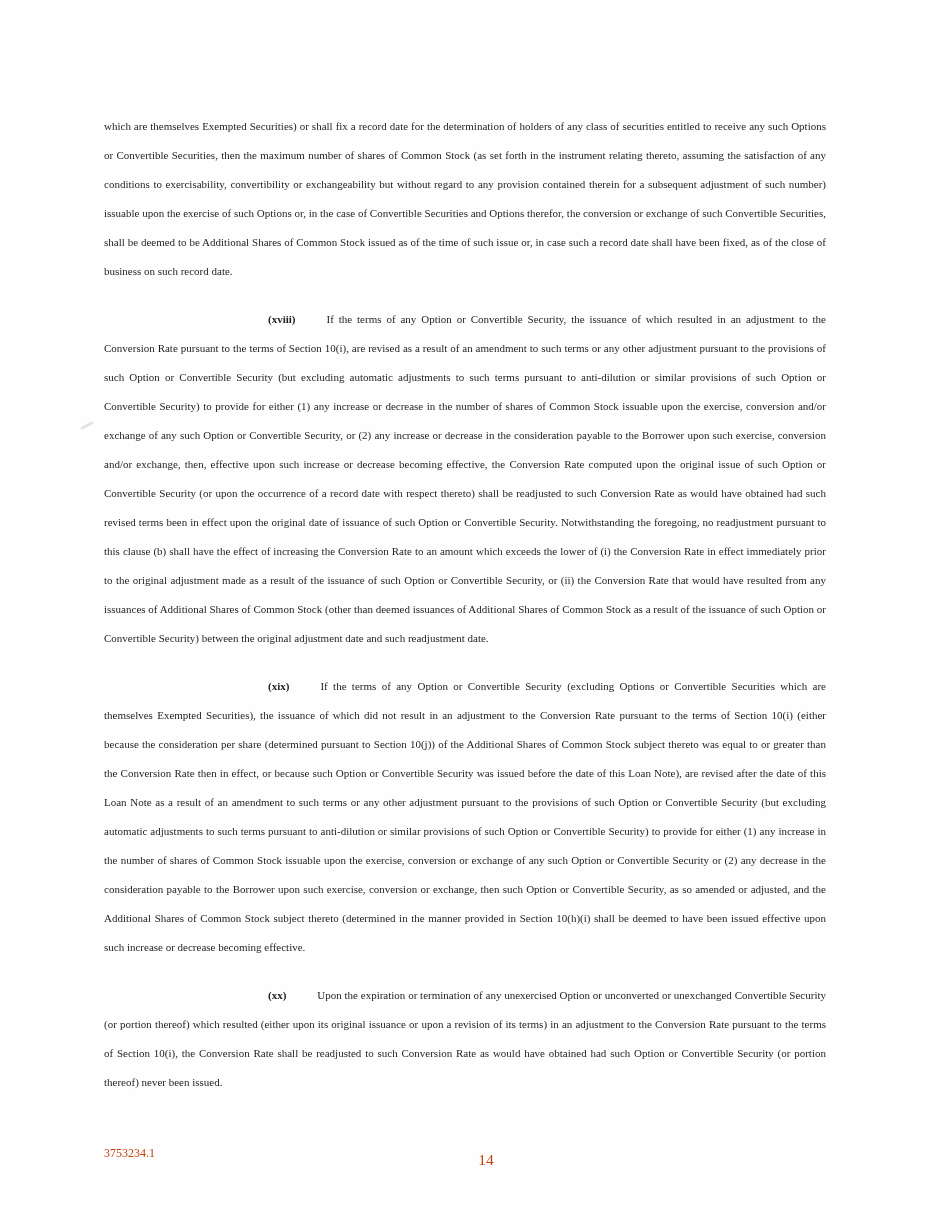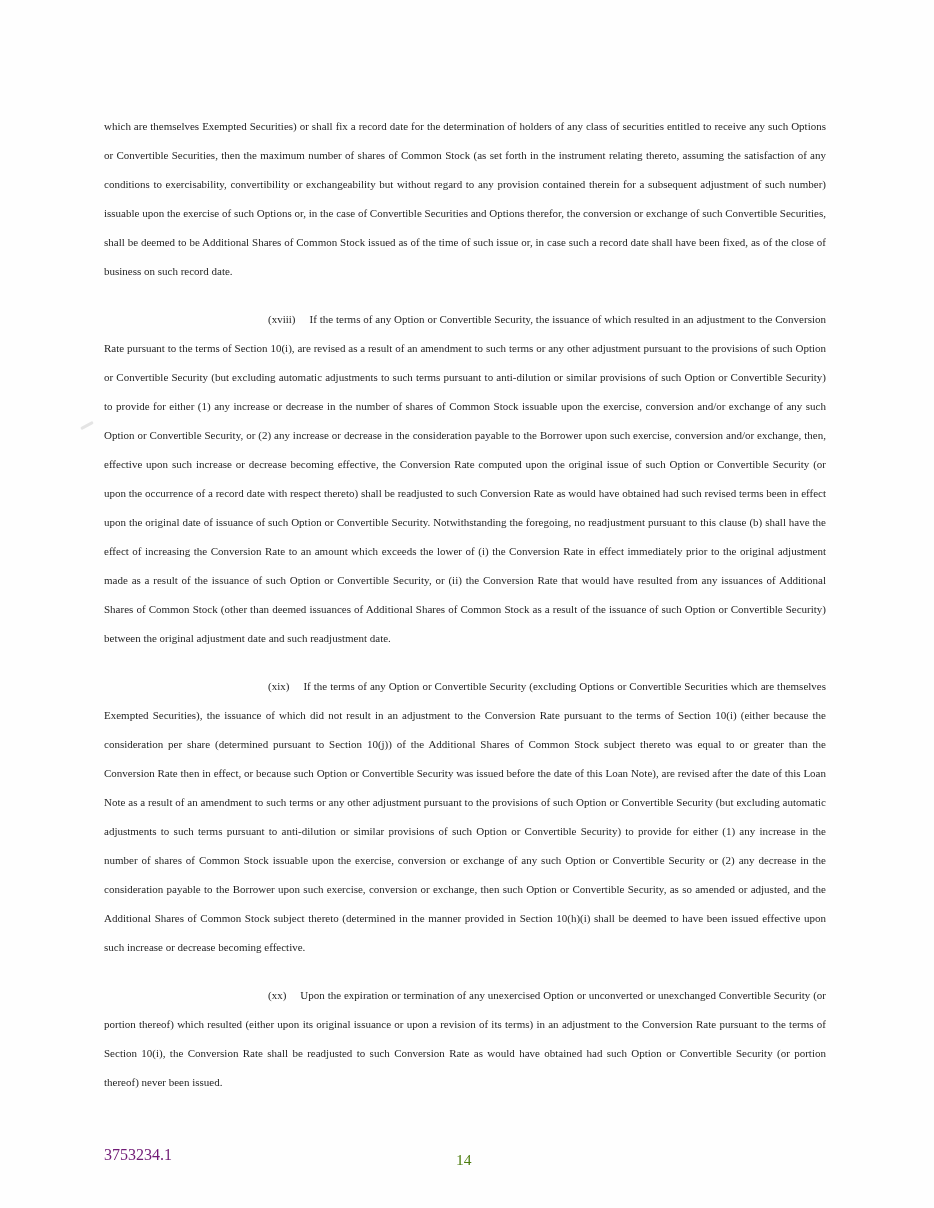--- a/index.html
+++ b/index.html
@@ -24,39 +24,39 @@
   }
   p.para {
     margin: 0 0 19px 0;
     font-size: 11px;
     line-height: 29px;
     text-align: justify;
     text-justify: inter-word;
   }
   p.para:last-child { margin-bottom: 0; }
   p.numbered { text-indent: 164px; }
-  .plabel { margin-right: 14px; }
+  .plabel { margin-right: 31px; font-weight: bold; }
   .u {
     text-underline-offset: 2px;
   }
   .footer-docnum {
     position: absolute;
     left: 104px;
     top: 1146px;
-    font-size: 16px;
-    color: #701a75;
+    font-size: 12px;
+    color: #c2410c;
   }
   .footer-page {
     position: absolute;
     left: 456px;
     top: 1151px;
     width: 60px;
-    text-align: left;
+    text-align: center;
     font-size: 15.5px;
-    color: #4d7c0f;
+    color: #c2410c;
   }
   .scan-artifact {
     position: absolute;
     left: 80px;
     top: 424px;
     width: 14px;
     height: 3px;
     background: rgba(0,0,0,0.10);
     transform: rotate(-28deg);
     border-radius: 2px;

